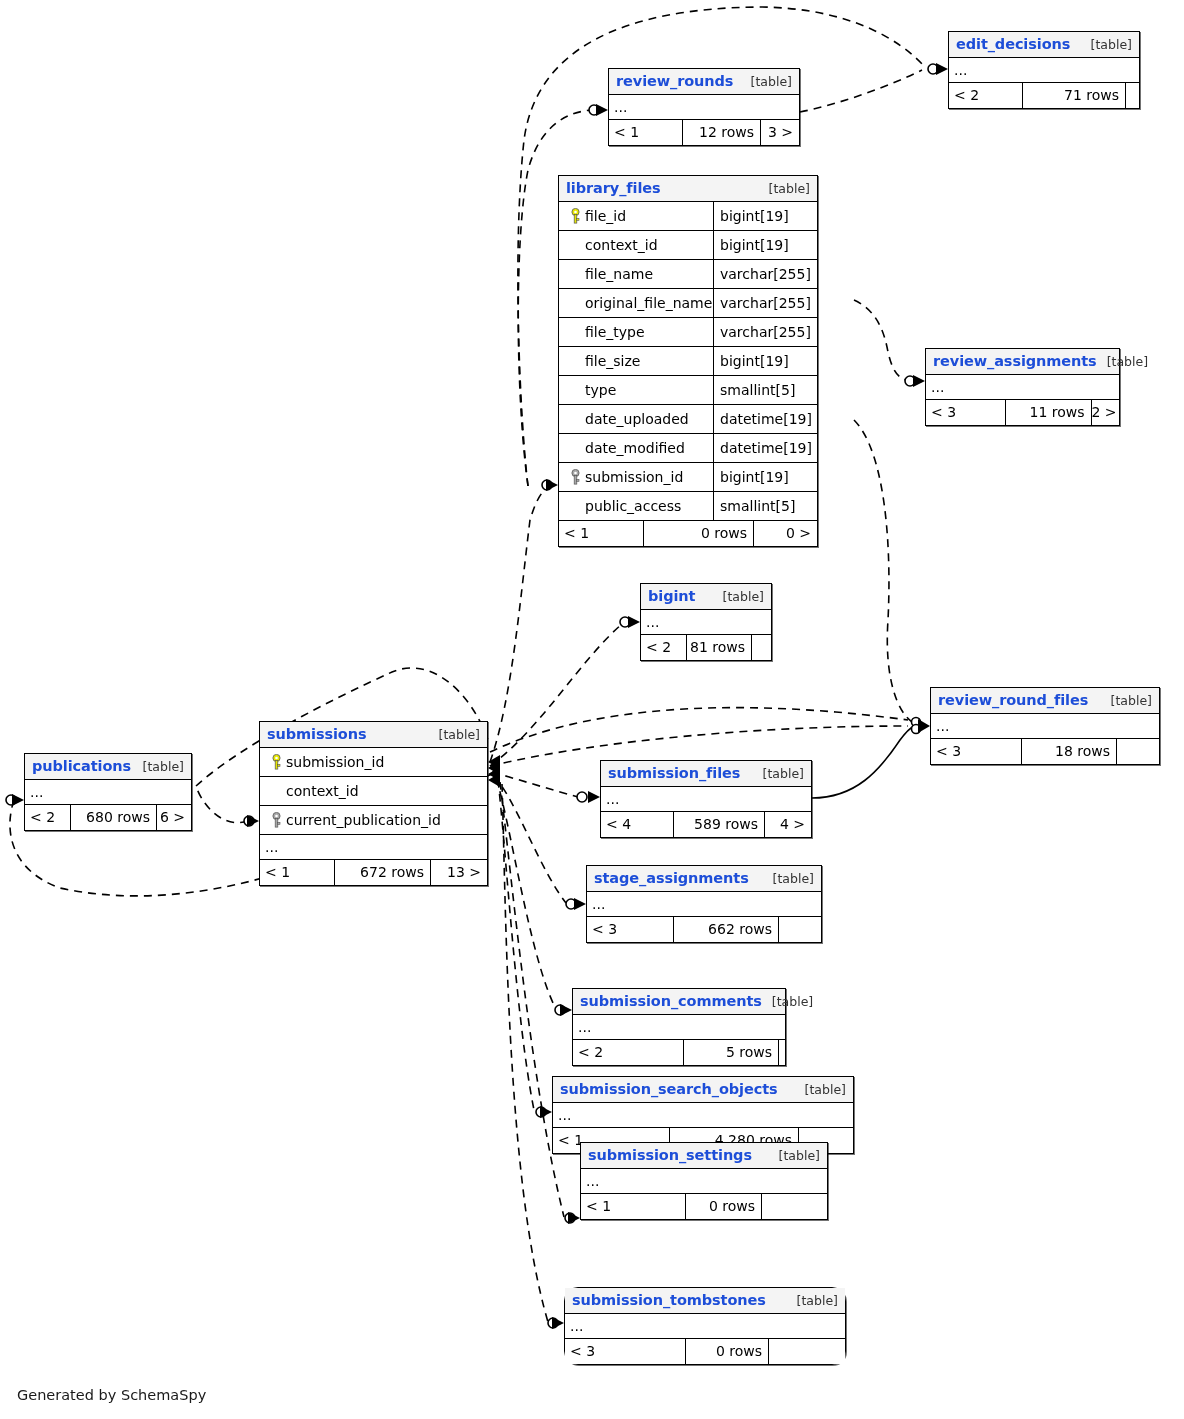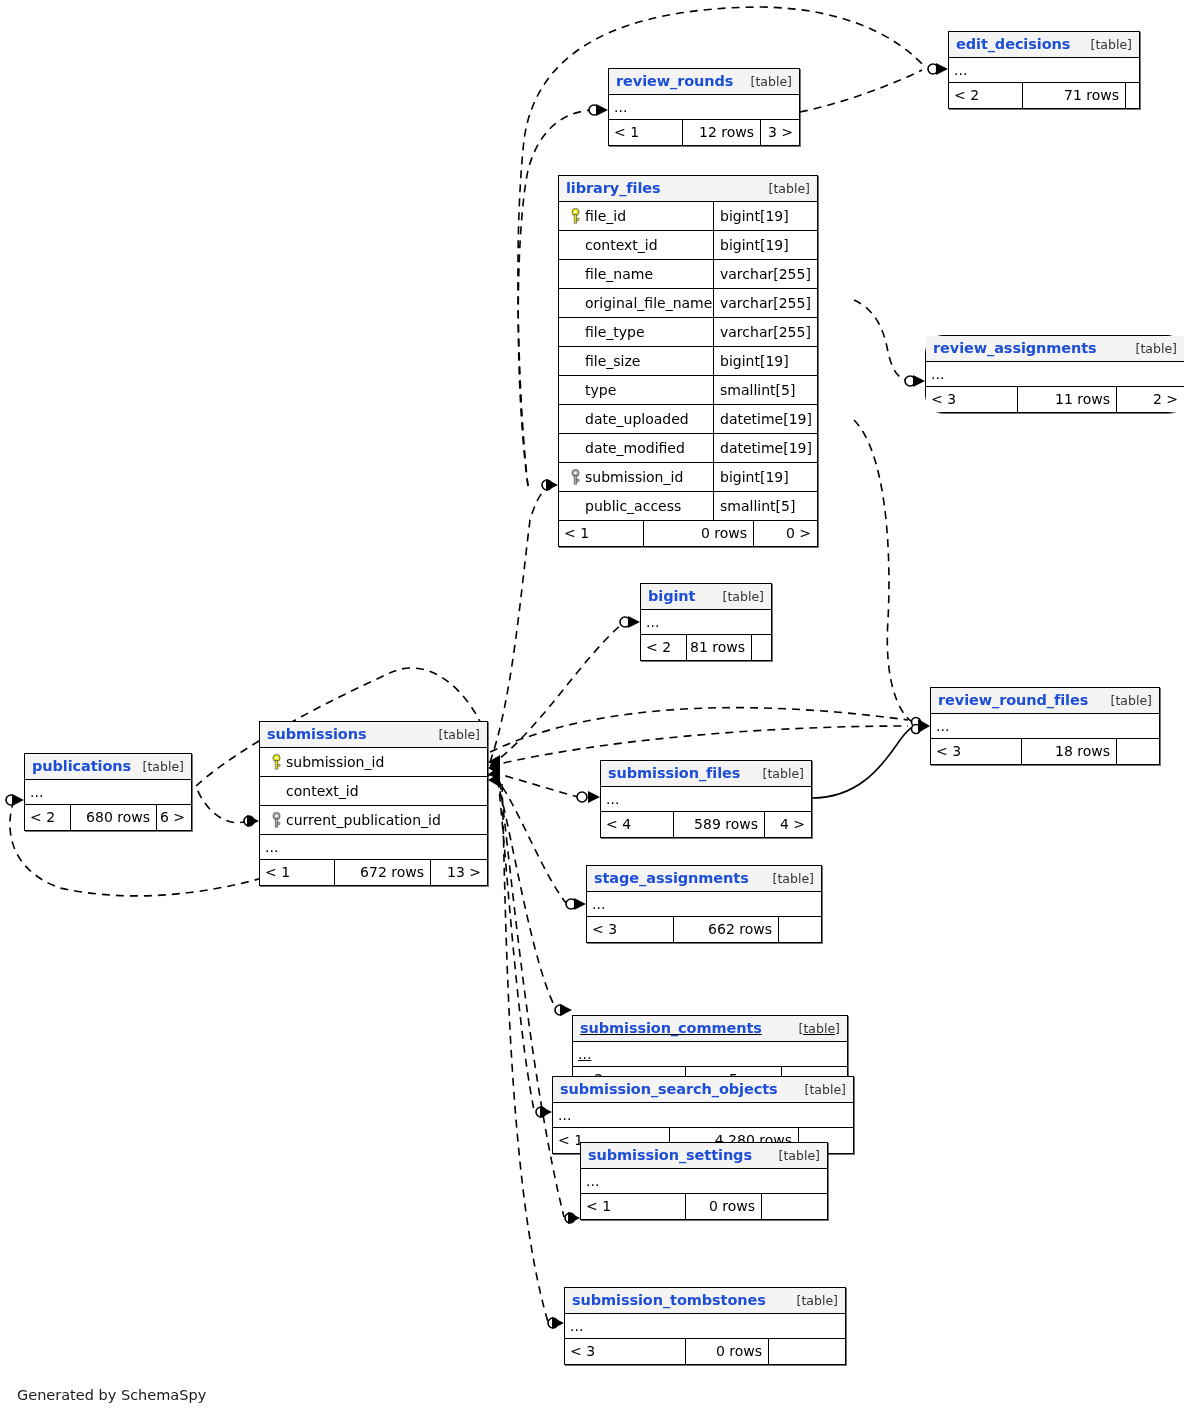--- a/index.html
+++ b/index.html
@@ -350,21 +350,21 @@
           <span>public_access</span>
         </span>
         <span class="col-type" style="width:104px">smallint[5]</span>
       </div>
       <div class="footer-row">
         <span class="footer-cell fc-left" style="width:84px">&lt; 1</span>
         <span class="footer-cell fc-mid" style="width:110px">0 rows</span>
         <span class="footer-cell fc-right" style="flex:1 1 auto">0 &gt;</span>
       </div>
     </div>
-    <div class="node" style="left: 925px; top: 335px; width: 260px; border-radius: 18px;">
+    <div class="node" style="left: 925px; top: 348px; width: 195px;">
       <div class="node-title">
         <span class="tname">review_assignments</span>
         <span class="ttag">[table]</span>
       </div>
       <div class="ellipsis-row">
         <span>...</span>
       </div>
       <div class="footer-row">
         <span class="footer-cell fc-left" style="width:91px">&lt; 3</span>
         <span class="footer-cell fc-mid" style="width:99px">11 rows</span>
@@ -480,21 +480,21 @@
       </div>
       <div class="ellipsis-row">
         <span>...</span>
       </div>
       <div class="footer-row">
         <span class="footer-cell fc-left" style="width:86px">&lt; 3</span>
         <span class="footer-cell fc-mid" style="width:105px">662 rows</span>
         <span class="footer-cell fc-right" style="flex:1 1 auto"></span>
       </div>
     </div>
-    <div class="node" style="left: 572px; top: 1015px; width: 276px; text-decoration: underline;">
+    <div class="node" style="left: 572px; top: 988px; width: 214px;">
       <div class="node-title">
         <span class="tname">submission_comments</span>
         <span class="ttag">[table]</span>
       </div>
       <div class="ellipsis-row">
         <span>...</span>
       </div>
       <div class="footer-row">
         <span class="footer-cell fc-left" style="width:112px">&lt; 2</span>
         <span class="footer-cell fc-mid" style="width:96px">5 rows</span>
@@ -522,21 +522,21 @@
       </div>
       <div class="ellipsis-row">
         <span>...</span>
       </div>
       <div class="footer-row">
         <span class="footer-cell fc-left" style="width:104px">&lt; 1</span>
         <span class="footer-cell fc-mid" style="width:76px">0 rows</span>
         <span class="footer-cell fc-right" style="flex:1 1 auto"></span>
       </div>
     </div>
-    <div class="node" style="left: 564px; top: 1287px; width: 282px;">
+    <div class="node" style="left: 564px; top: 1287px; width: 282px; border-radius: 14px;">
       <div class="node-title">
         <span class="tname">submission_tombstones</span>
         <span class="ttag">[table]</span>
       </div>
       <div class="ellipsis-row">
         <span>...</span>
       </div>
       <div class="footer-row">
         <span class="footer-cell fc-left" style="width:120px">&lt; 3</span>
         <span class="footer-cell fc-mid" style="width:83px">0 rows</span>

